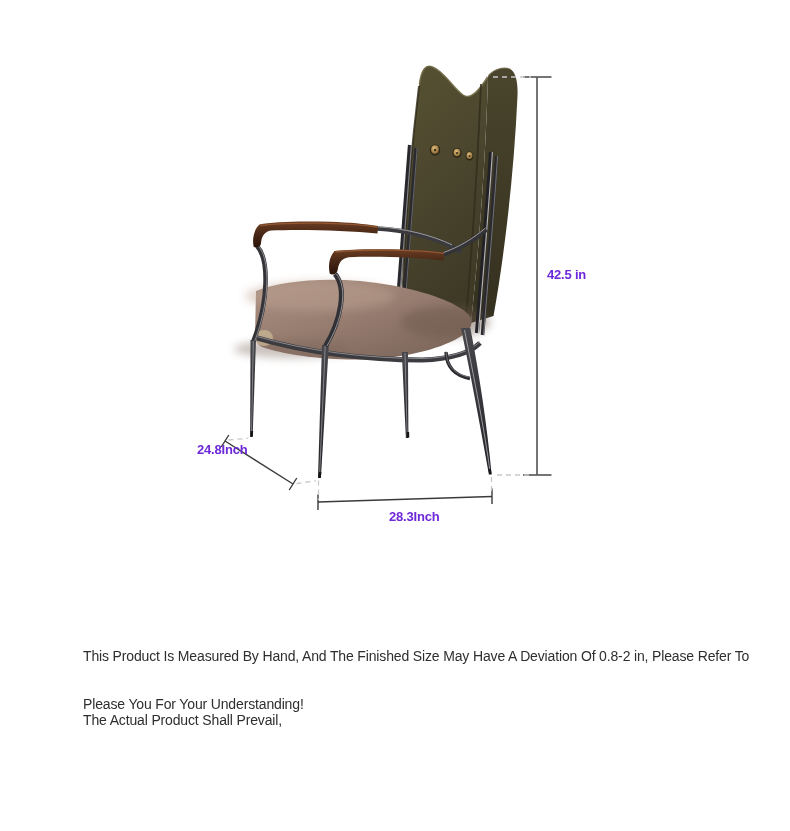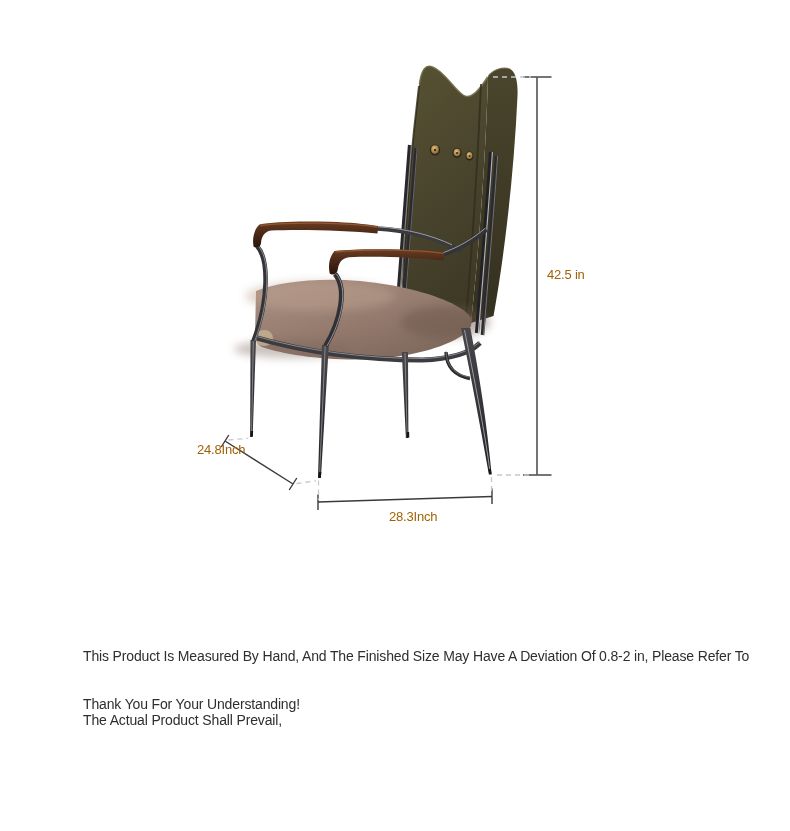--- a/index.html
+++ b/index.html
@@ -2,22 +2,22 @@
 <html><head>
 <meta charset="utf-8">
 <style>
   html,body{margin:0;padding:0;background:#ffffff;}
   .stage{
     position:relative;width:790px;height:831px;background:#ffffff;
     font-family:"Liberation Sans",sans-serif;overflow:hidden;
   }
   .stage svg{position:absolute;left:0;top:0;}
   .dim-label{
-    position:absolute;font-size:13px;line-height:1.1;color:#a16207;
-    letter-spacing:-0.2px;white-space:nowrap;
+    position:absolute;font-size:13px;line-height:1.1;color:#6d28d9;
+    letter-spacing:-0.2px;white-space:nowrap;font-weight:bold;
   }
   .disclaimer-line{
     position:absolute;left:83px;font-size:14px;line-height:16px;color:#2e2e2e;
     letter-spacing:-0.15px;white-space:nowrap;
   }
   .solid-dim{stroke-width:1.4;fill:none;stroke-linecap:butt;}
   .dash-dim{stroke-width:1.3;fill:none;stroke-dasharray:5 4;}
 </style>
 </head>
 <body>
@@ -176,16 +176,16 @@
     </g>
   </svg>
 
   <span class="dim-label" style="left:547px;top:268px;">42.5 in</span>
   <span class="dim-label" style="left:197px;top:443px;">24.8Inch</span>
   <span class="dim-label" style="left:389px;top:510px;">28.3Inch</span>
 
   <div>
     <div class="disclaimer-line" style="top:648px;">This Product Is Measured By Hand, And The Finished Size May Have A Deviation Of 0.8-2 in, Please Refer To</div>
     <div class="disclaimer-line" style="top:712px;">The Actual Product Shall Prevail,</div>
-    <div class="disclaimer-line" style="top:696px;">Thank You For Your Understanding!</div>
+    <div class="disclaimer-line" style="top:696px;">Please You For Your Understanding!</div>
   </div>
 
 </div>
 
 </body></html>

